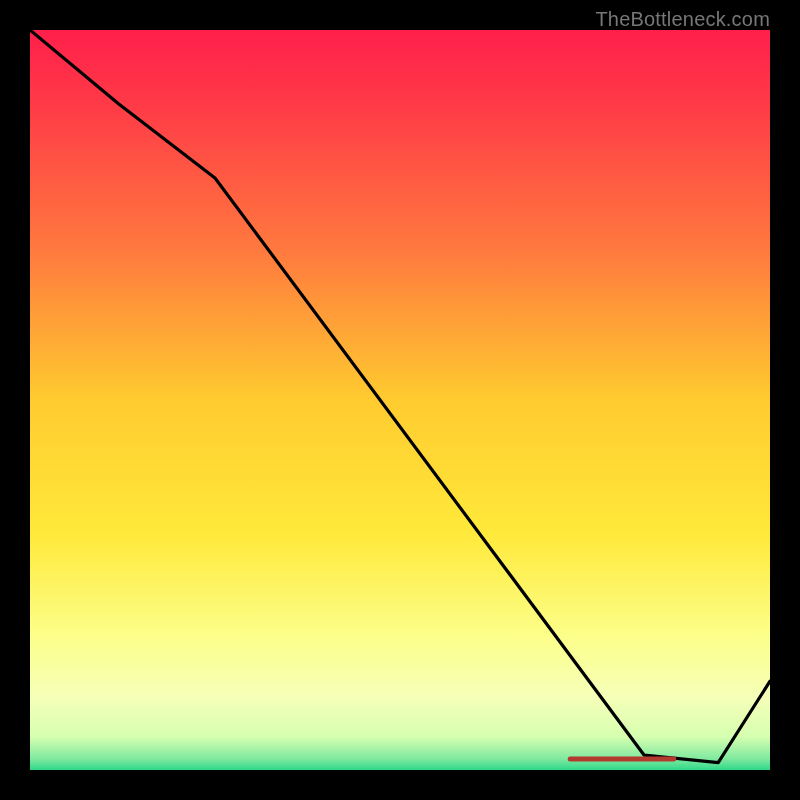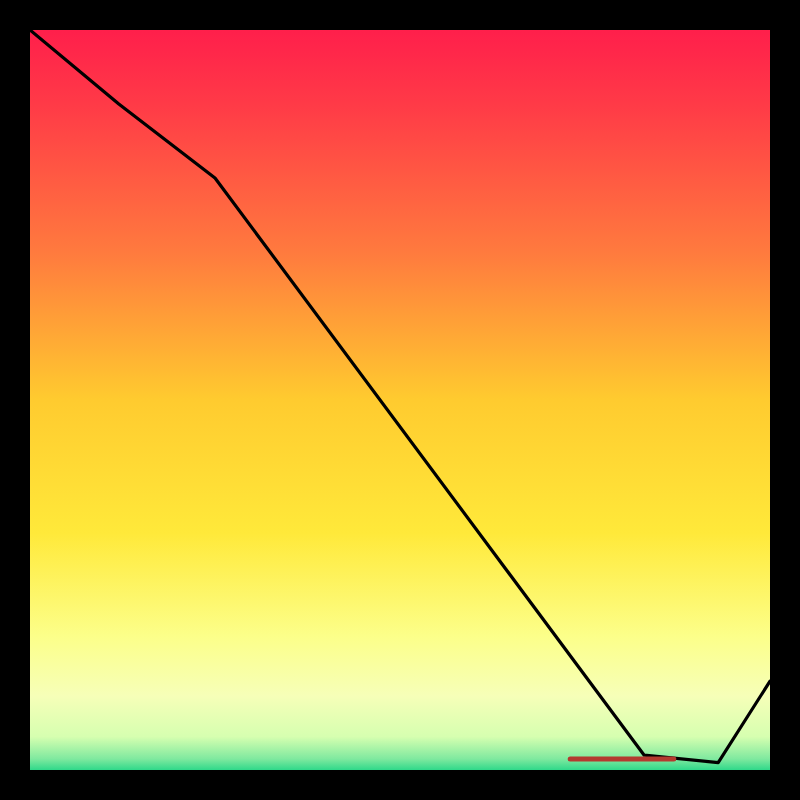--- a/index.html
+++ b/index.html
@@ -43,20 +43,21 @@
     letter-spacing: -0.3px;
     white-space: nowrap;
   }
   svg { display: block; }
 </style>
 </head>
 <body>
 
 <div class="frame">
 
+  <div class="watermark">TheBottleneck.com</div>
 
   <div class="plot-area">
     <svg id="chart-svg" width="740" height="740" viewBox="0 0 740 740">
       <defs>
         <linearGradient id="bg-grad" x1="0" y1="0" x2="0" y2="1">
             <stop offset="0%" stop-color="#ff1f4b"></stop>
             <stop offset="10%" stop-color="#ff3a47"></stop>
             <stop offset="30%" stop-color="#ff7a3e"></stop>
             <stop offset="50%" stop-color="#ffcb2f"></stop>
             <stop offset="68%" stop-color="#ffe93a"></stop>

